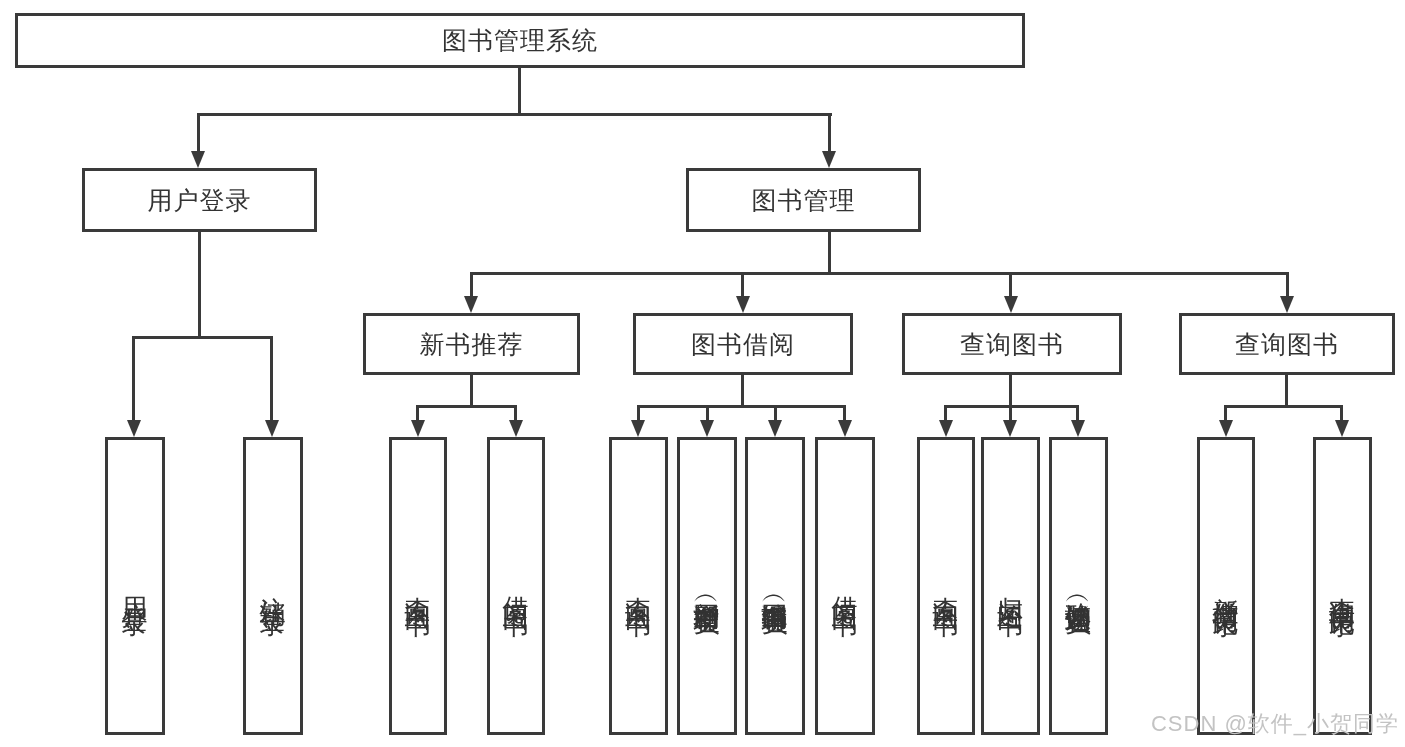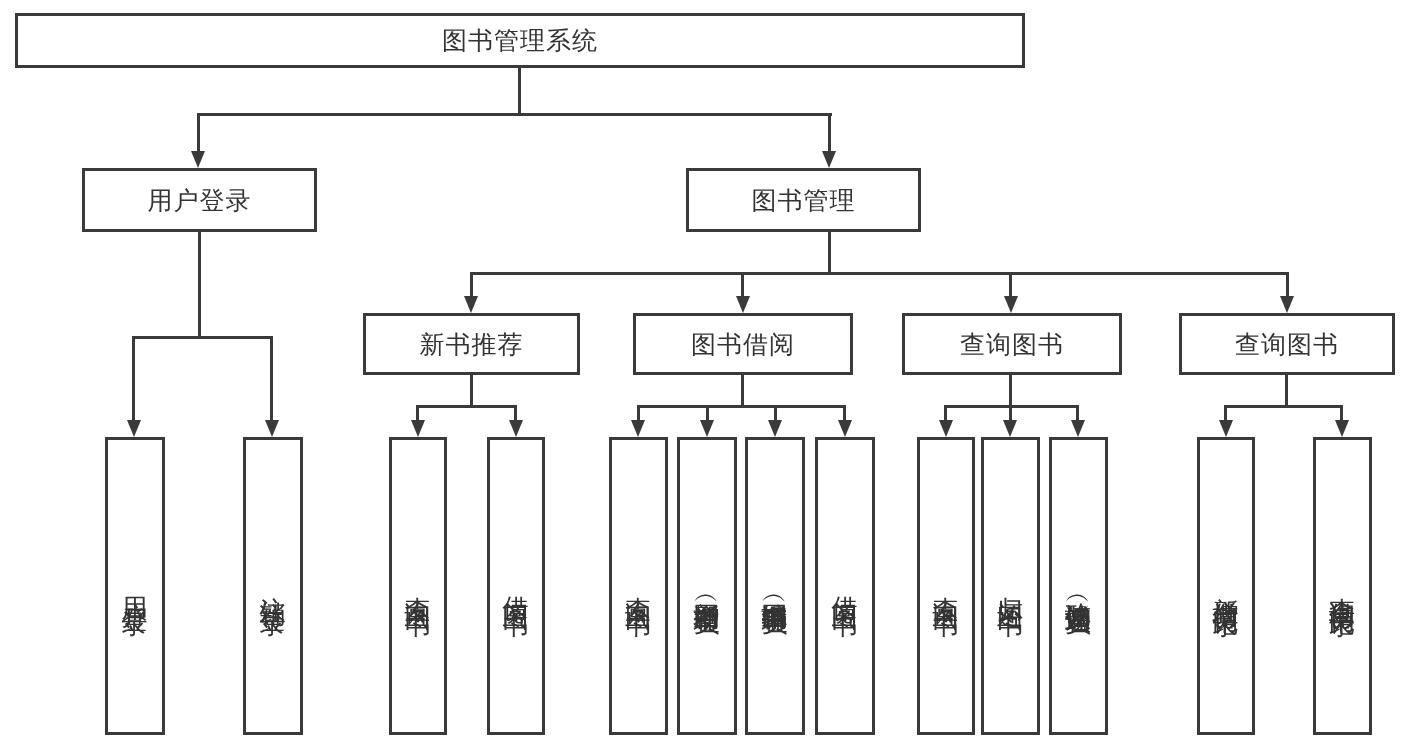--- a/index.html
+++ b/index.html
@@ -179,14 +179,15 @@
   <div class="vline" style="left:1340px; top:405px; height:18px;"></div>
   <div class="arrow" style="left:1335px; top:420px;"></div>
 
   <div class="box vbox" style="left:1197px; top:437px; width:58px; height:298px; letter-spacing:3px;">
     <span>新增借阅记录</span>
   </div>
   <div class="box vbox" style="left:1313px; top:437px; width:59px; height:298px; letter-spacing:3px;">
     <span>查询借阅记录</span>
   </div>
 
+  <div class="watermark">CSDN @软件_小贺同学</div>
 
 </div>
 
 </body></html>

